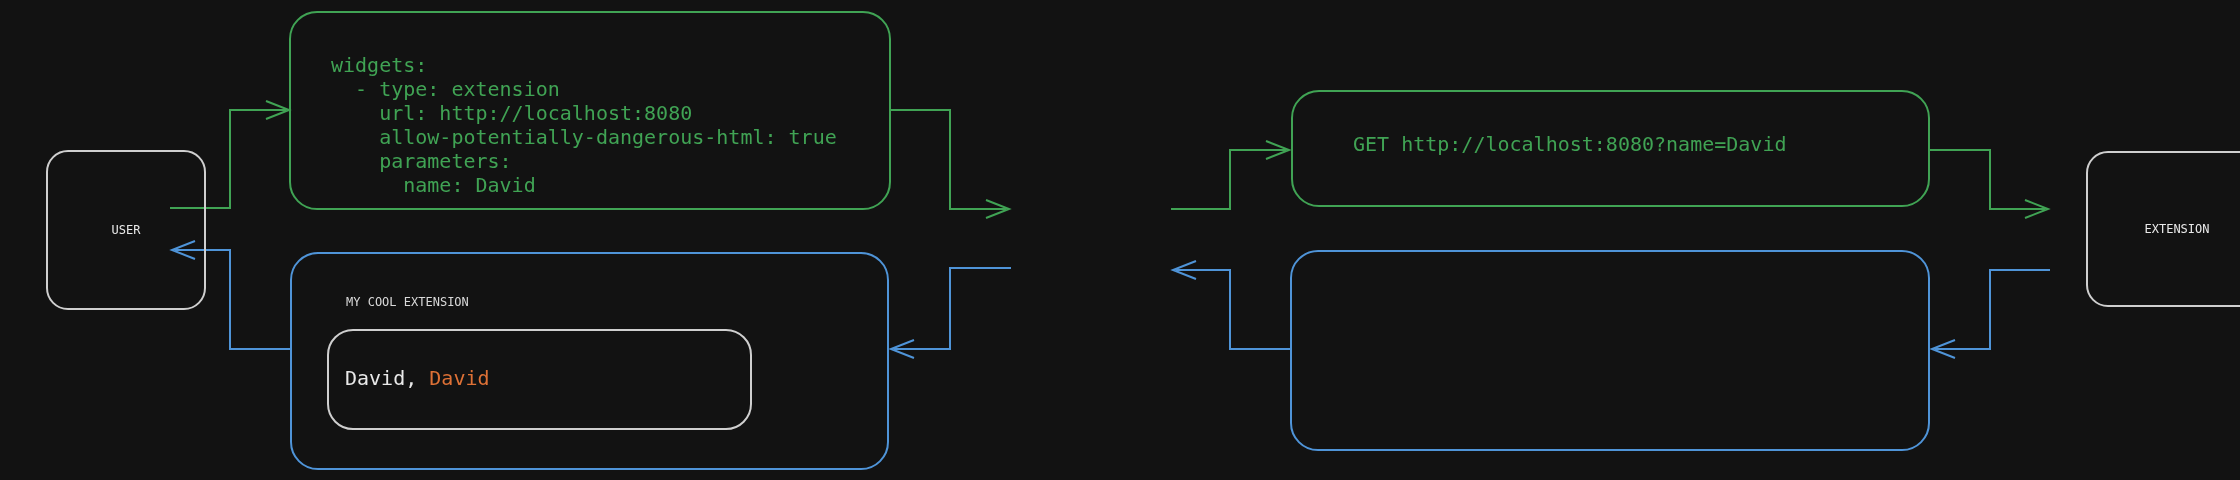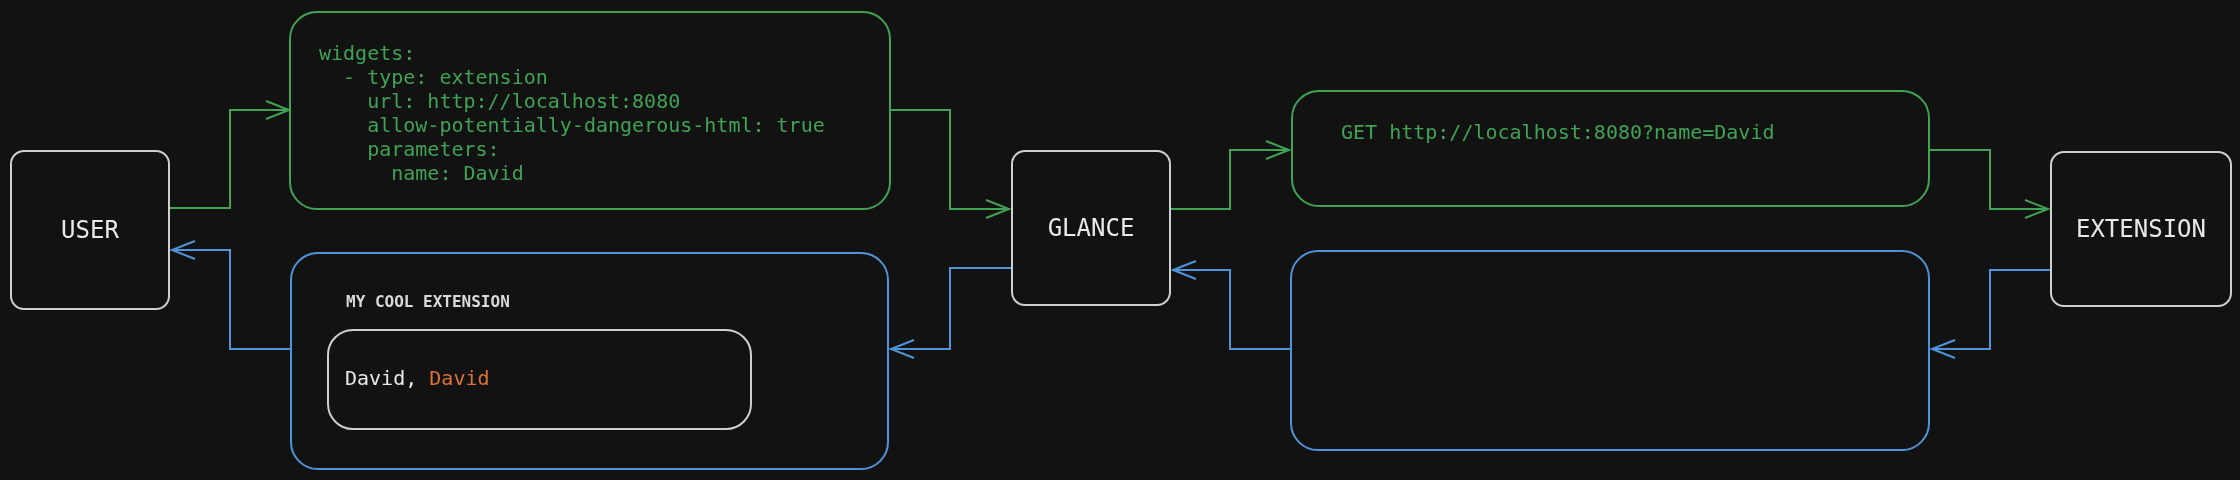--- a/index.html
+++ b/index.html
@@ -21,58 +21,59 @@
   }
   .wires{position:absolute;left:0;top:0;pointer-events:none;}
   .wires path,.wires polyline{fill:none;stroke-width:2px;}
   .wire-green{stroke:var(--green);}
   .wire-blue{stroke:var(--blue);}
 
   .node{
     position:absolute;
     box-sizing:border-box;
     border:2px solid var(--node-border);
-    border-radius:14px;
+    border-radius:22px;
     display:flex;align-items:center;justify-content:center;
     color:var(--text-white);
-    font-size:24px;
+    font-size:12px;
     letter-spacing:0;
+    margin-left:36px;
   }
   .node-user{left:10px;top:150px;width:160px;height:160px;}
   .node-glance{left:1011px;top:150px;width:160px;height:156px;}
   .node-extension{left:2050px;top:151px;width:182px;height:156px;justify-content:center;}
 
   .cbox{position:absolute;box-sizing:border-box;border-radius:28px;border:2px solid;}
   .cbox-green{border-color:var(--green);}
   .cbox-blue{border-color:var(--blue);}
   .box-config{left:289px;top:11px;width:602px;height:199px;}
   .box-widget{left:290px;top:252px;width:599px;height:218px;}
   .box-request{left:1291px;top:90px;width:639px;height:117px;}
   .box-response{left:1290px;top:250px;width:640px;height:201px;}
   .box-widget-inner{
     position:absolute;box-sizing:border-box;
     left:327px;top:329px;width:425px;height:101px;
     border:2px solid var(--node-border);border-radius:26px;
   }
 
   pre.code{
-    position:absolute;margin:0;
+    position:absolute;margin:12px;
     font-family:inherit;
     font-size:20px;line-height:24px;
     white-space:pre;
   }
   .code-green{color:var(--green);}
   .code-blue{color:var(--blue);}
   .code-config{left:319px;top:41px;}
   .code-request{left:1341px;top:120px;}
   .code-response{left:1341px;top:290px;}
 
   .widget-title{
     position:absolute;left:346px;top:290px;
-    font-size:16px;line-height:24px;color:var(--text-dim);font-weight:bold;
+    font-size:12px;line-height:24px;color:var(--text-dim);
   }
   .hello-line{
     position:absolute;left:345px;top:366px;
     font-size:20px;line-height:24px;color:var(--text-white);
   }
   .hello-name{color:var(--orange);}
 </style>
 </head>
 <body>
 
@@ -110,23 +111,20 @@
     <g>
       <path class="wire-blue" d="M290,349 H230 V250 H175"></path>
       <polyline class="wire-blue" points="195,241 172,250 195,259"></polyline>
     </g>
   </svg>
 
   <div class="node node-user">
     <span>USER</span>
   </div>
 
-  <div class="node node-glance">
-    <span>GLANCE</span>
-  </div>
 
   <div class="node node-extension">
     <span>EXTENSION</span>
   </div>
 
   <div class="cbox cbox-green box-config"></div>
   <pre class="code code-green code-config">widgets:
   - type: extension
     url: http://localhost:8080
     allow-potentially-dangerous-html: true

